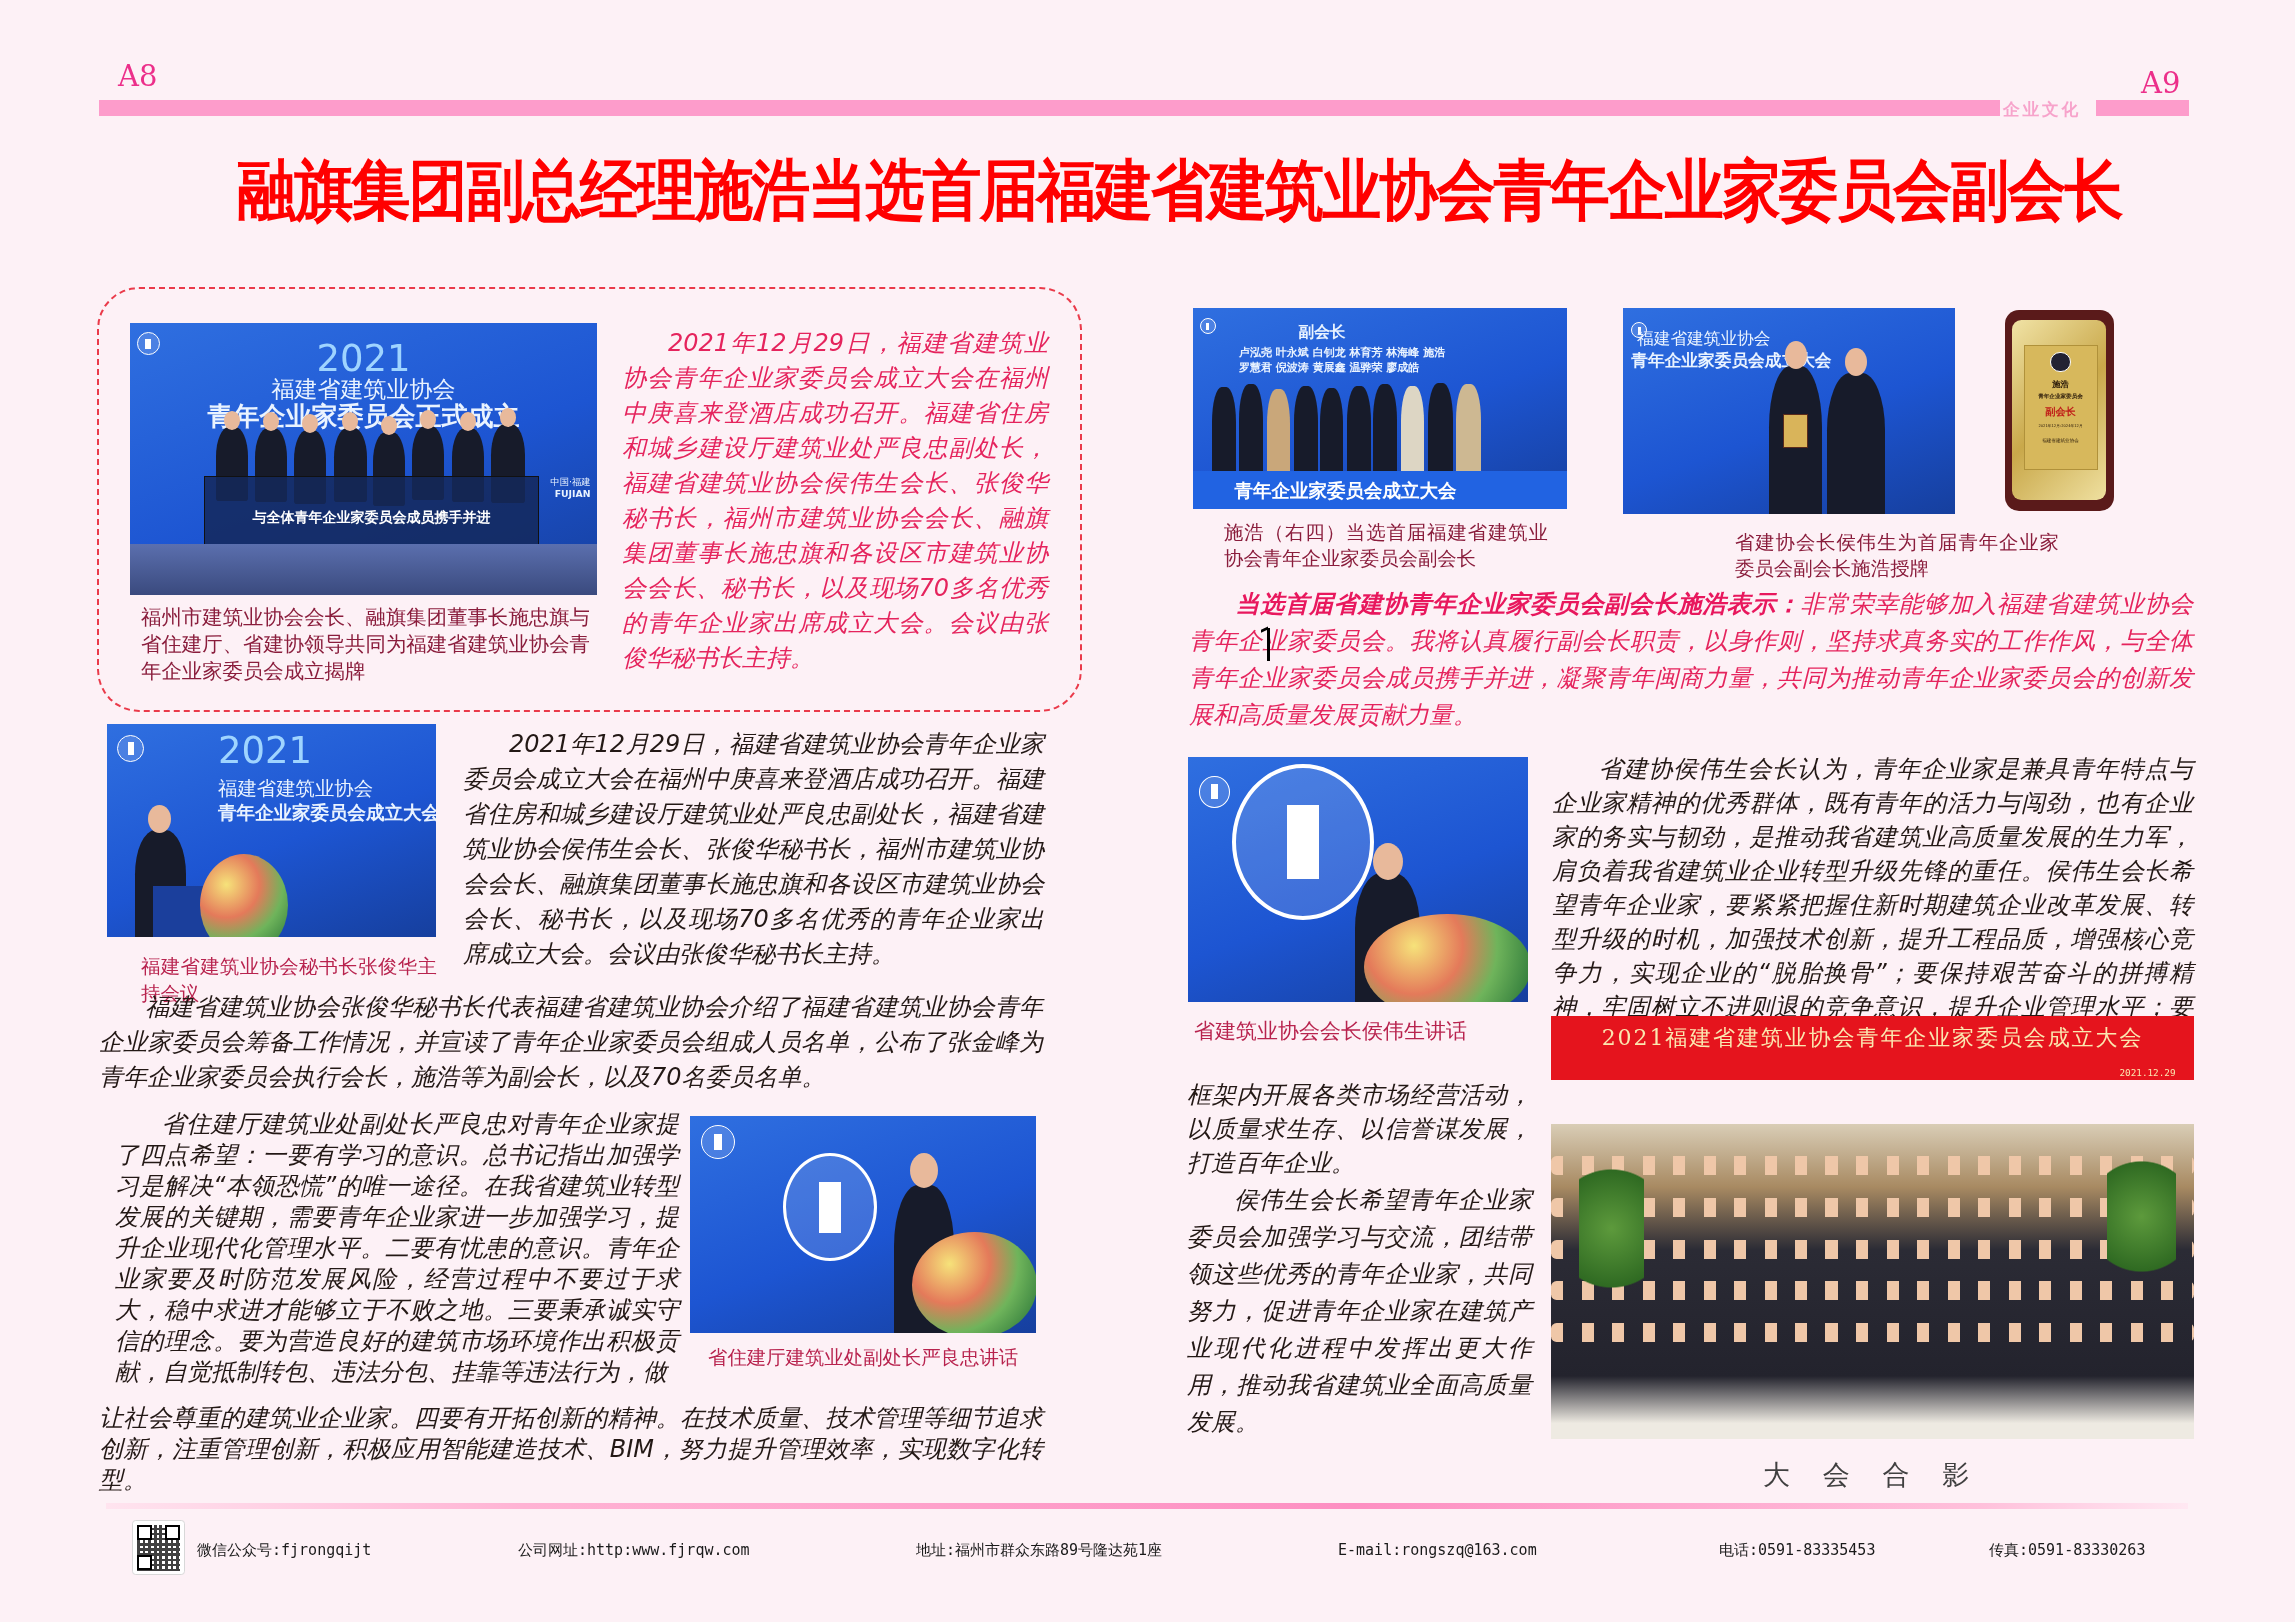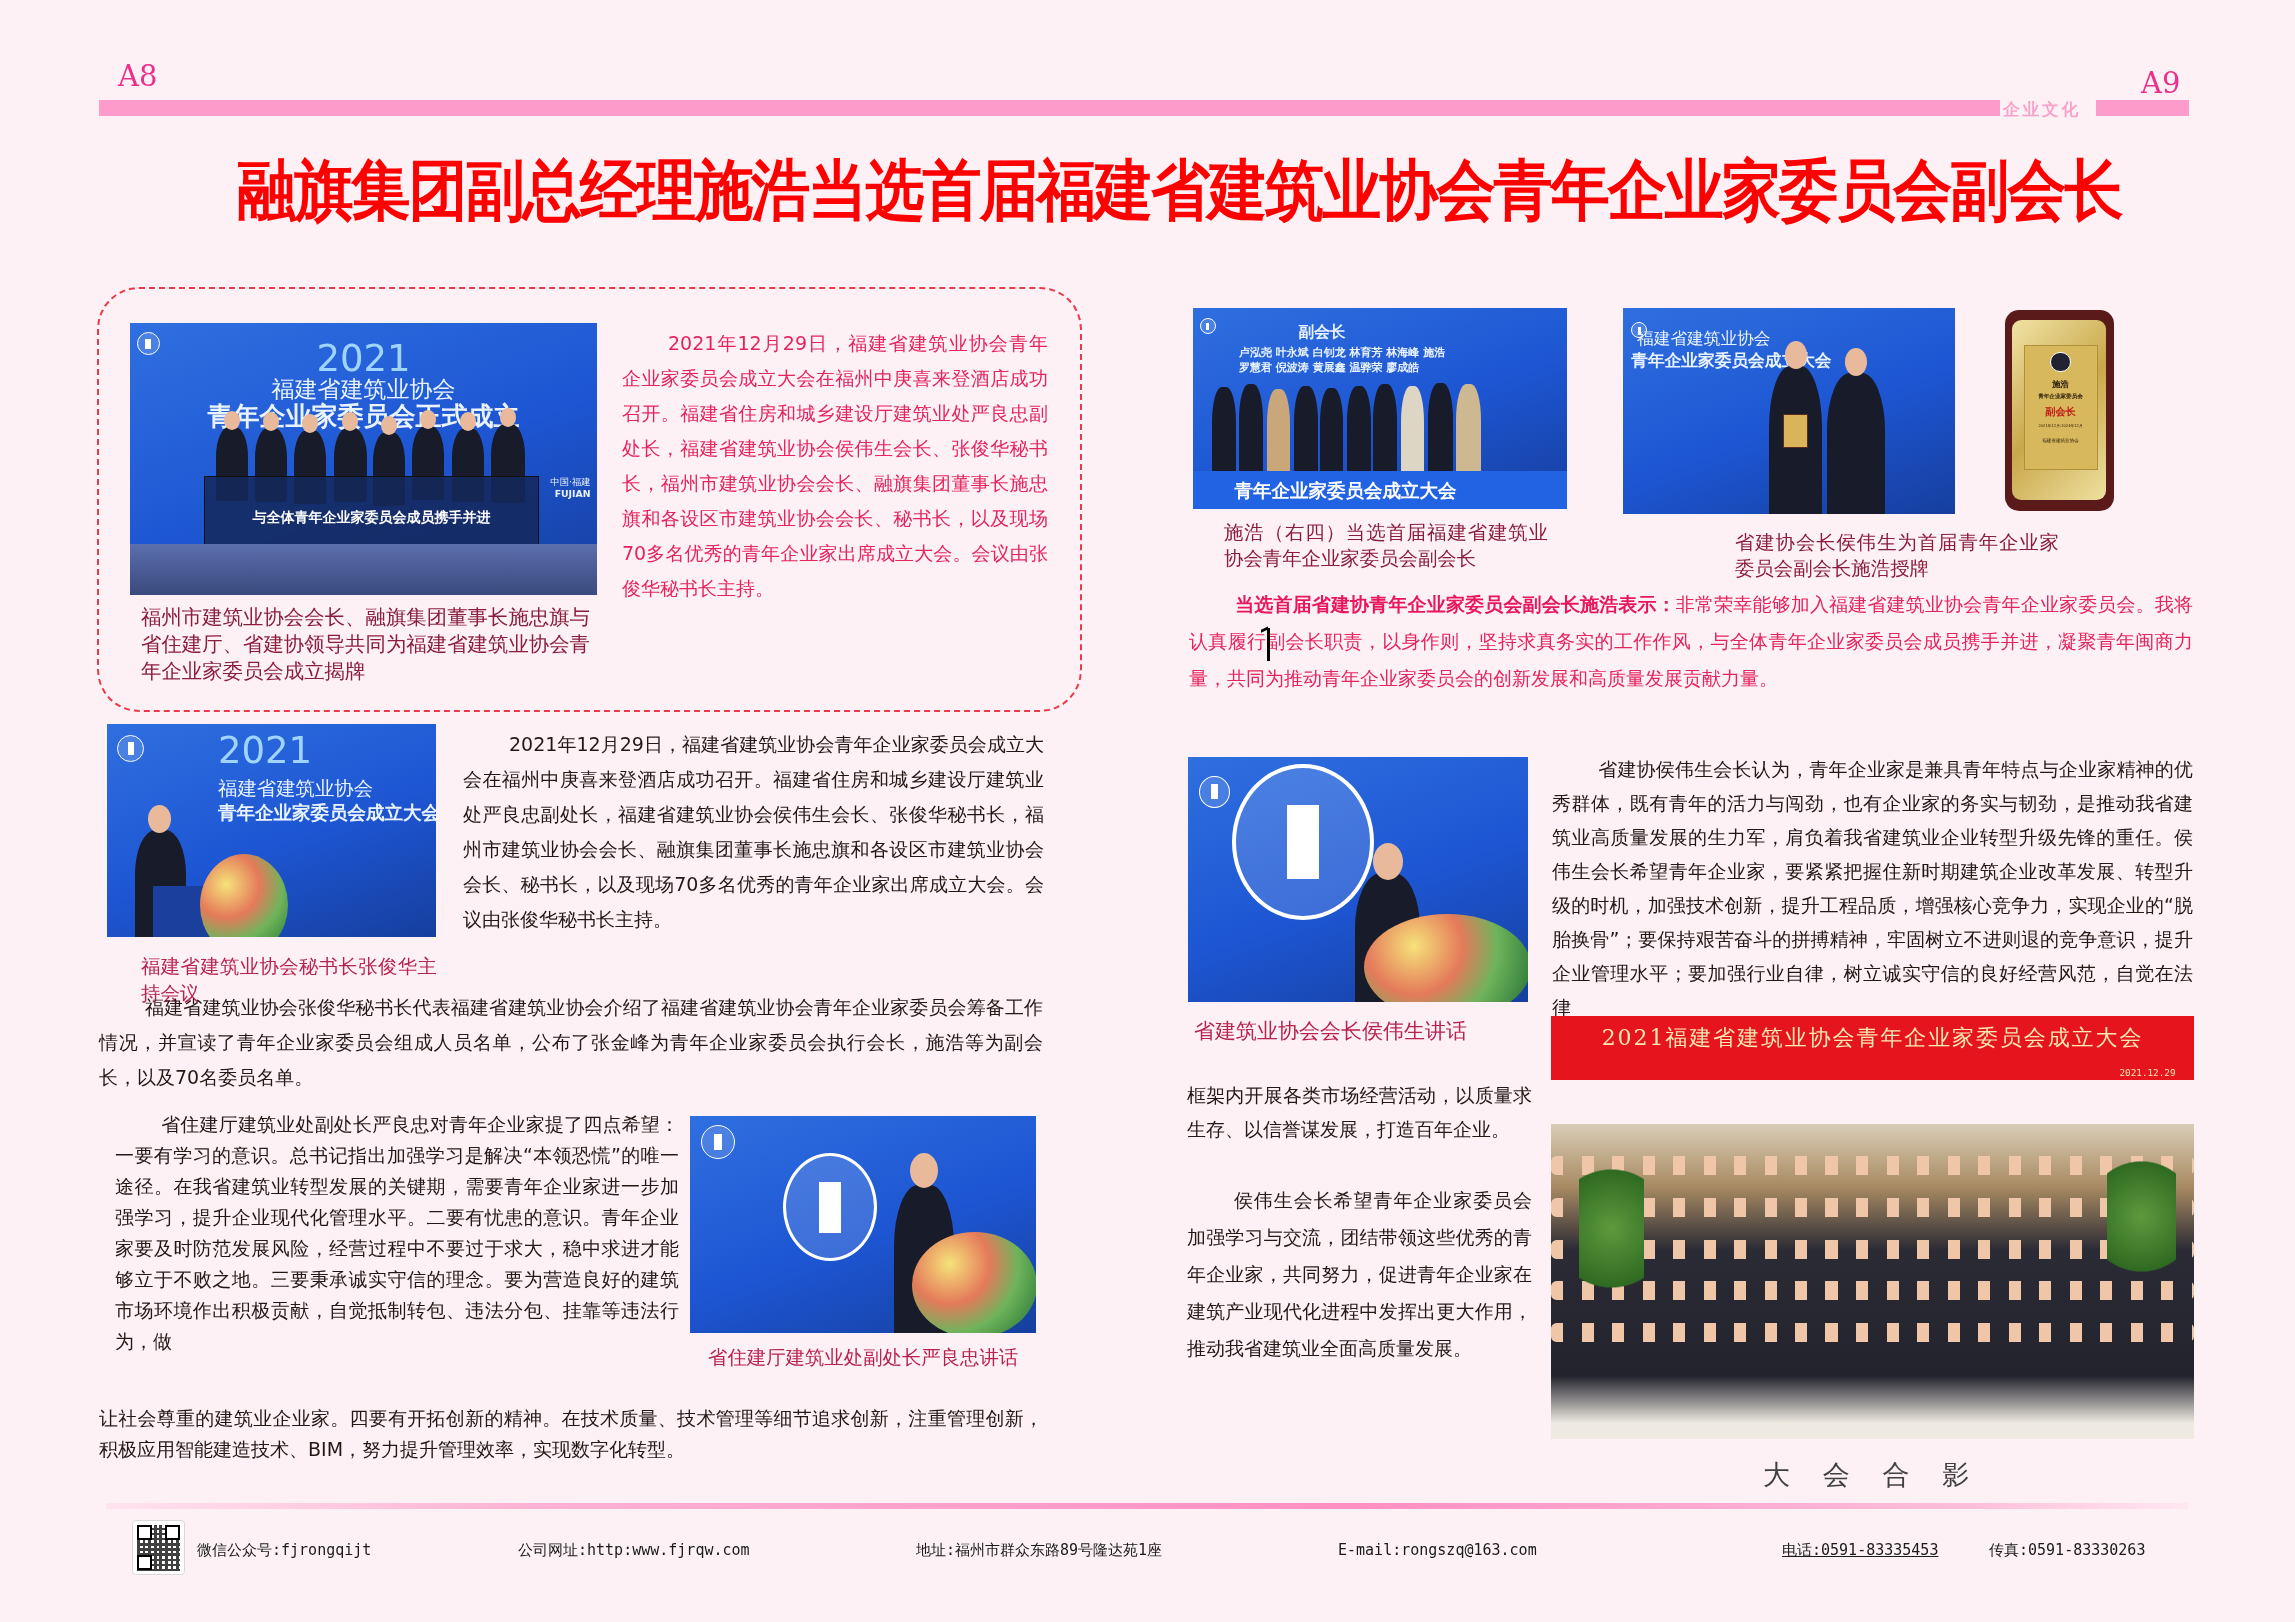--- a/index.html
+++ b/index.html
@@ -14,21 +14,21 @@
   .page-no { position:absolute; font-family:"DejaVu Serif", serif; color:#ec2f8a; font-size:29px; line-height:1; }
   .hbar { position:absolute; background:#fd9ccb; height:15.7px; }
   .section-tag { position:absolute; color:#f7a3cb; font-size:16.7px; letter-spacing:2.8px; font-weight:bold; }
   .headline {
     position:absolute; left:231px; top:157px; width:1897px; text-align:center;
     color:#ff0000; font-size:59px; font-weight:bold; letter-spacing:-1.9px; line-height:1;
     font-family:"DejaVu Sans", sans-serif;
     transform:scaleY(1.12); transform-origin:top;
   }
   
-  .para { position:absolute; font-size:19px; line-height:35px; text-align:justify; }
+  .para { position:absolute; font-size:24px; line-height:35px; text-align:justify;font-style:italic; }
   .para.pink { color:#e5245d; }
   .para .indent { display:inline-block; width:46px; }
   .caption { position:absolute; font-size:20.4px; line-height:27px; color:#8a1d3c; text-align:justify; }
   .caption.red { color:#b8234e; }
   .caption.center { text-align:center; }
   .dashed-box {
     position:absolute; left:97px; top:287px; width:981px; height:421px;
     border:2.3px dashed #ea3a4a; border-radius:42px;
   }
   
@@ -224,15 +224,15 @@
 <div class="qr">
   <div class="grid"></div>
   <div class="eye" style="left:3.7px;top:3.7px;"></div>
   <div class="eye" style="right:3.7px;top:3.7px;"></div>
   <div class="eye" style="left:3.7px;bottom:3.7px;"></div>
 </div>
 <div class="foot-item" style="left:197px;">微信公众号:fjrongqijt</div>
 <div class="foot-item" style="left:518px;">公司网址:http:www.fjrqw.com</div>
 <div class="foot-item" style="left:916px;">地址:福州市群众东路89号隆达苑1座</div>
 <div class="foot-item" style="left:1338px;">E-mail:rongszq@163.com</div>
-<div class="foot-item" style="left:1782px;text-decoration:underline;">电话:0591-83335453</div>
+<div class="foot-item" style="left:1719px;">电话:0591-83335453</div>
 <div class="foot-item" style="left:1989px;">传真:0591-83330263</div>
 
 
 </body></html>

